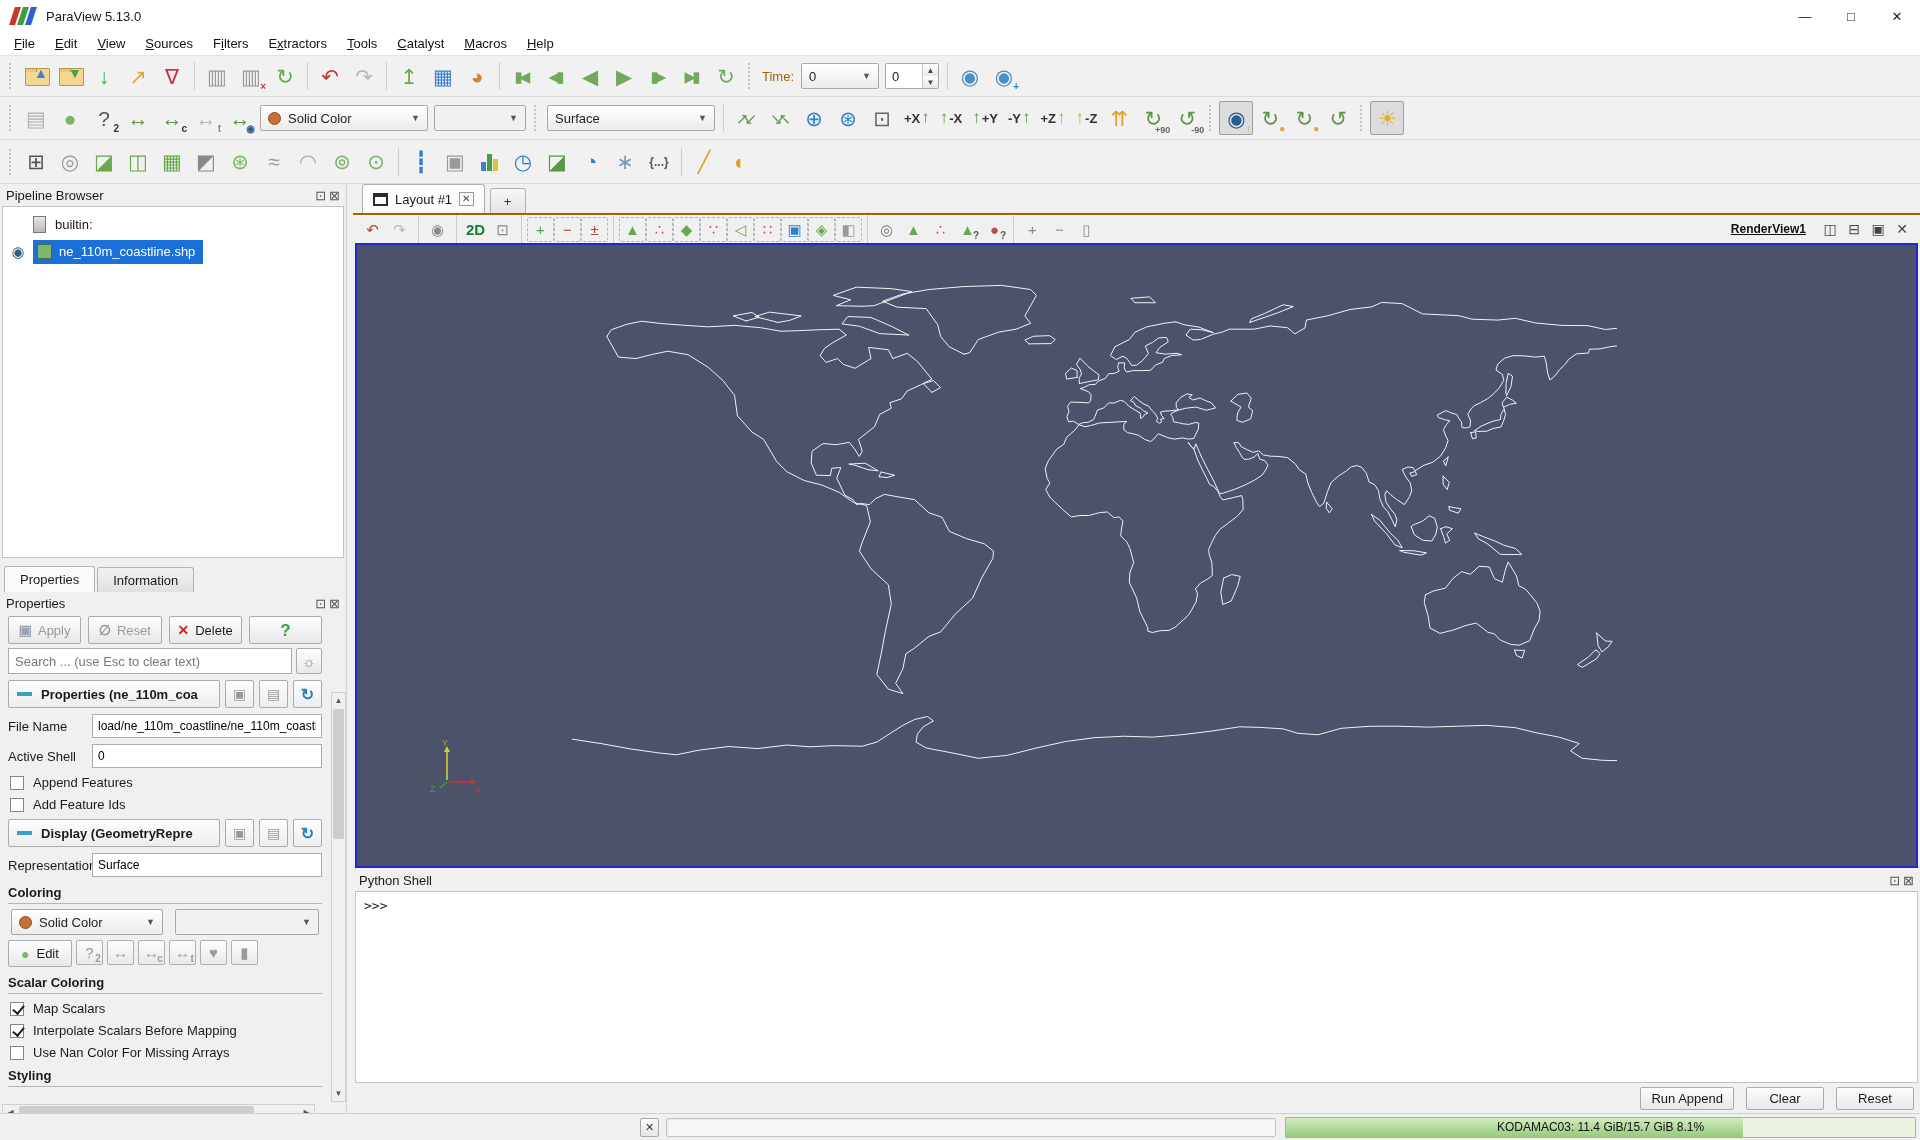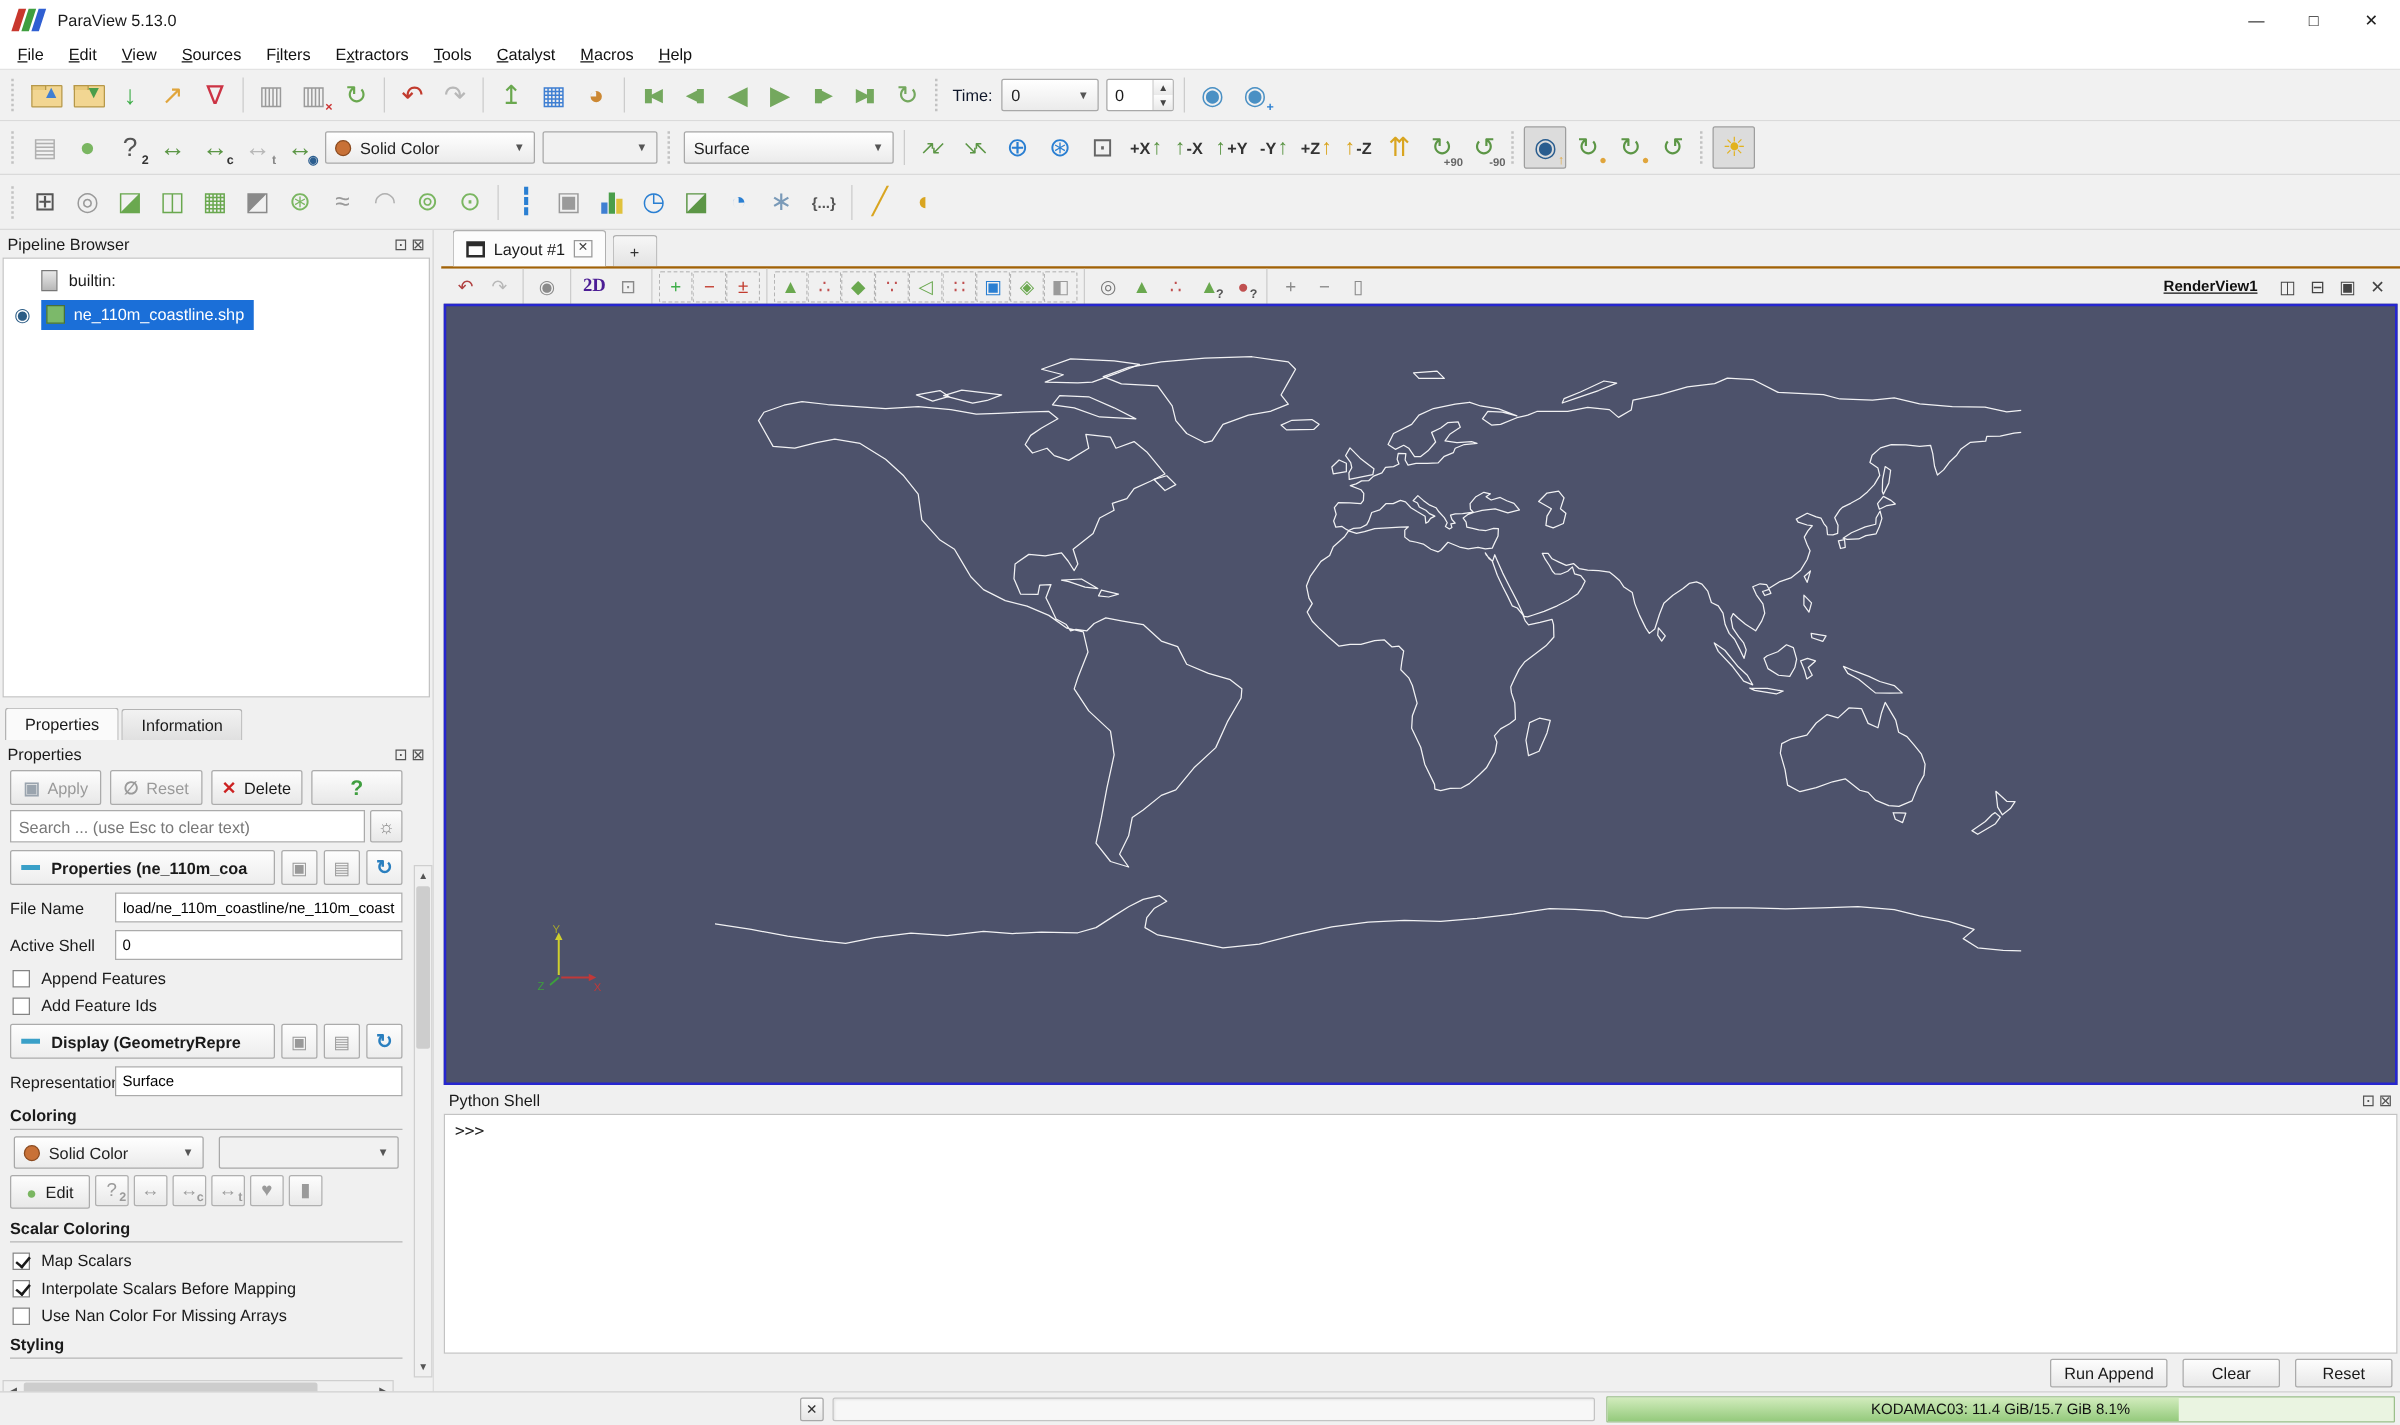--- a/index.html
+++ b/index.html
@@ -32,21 +32,21 @@
 .tbtn.dash{border:1px dashed #b5b5b5}
 .tbtn.boxed{background:linear-gradient(#fdfdfd,#e9e9e9);border:1px solid #b0b0b0}
 .gly{font-size:21px;line-height:1}
 .tbtn.small .gly{font-size:15px}
 .gly.g2{font-size:15px;letter-spacing:-4px;padding-right:3px}
 .gly.txt{font-size:12px;font-weight:bold;letter-spacing:0}
 .badge{position:absolute;right:1px;bottom:0;font-size:10px;font-weight:bold;line-height:1}
 .sub{position:absolute;right:-1px;bottom:-1px;font-size:9px;font-weight:bold;color:#666;line-height:1}
 .sep{width:1px;height:28px;background:#cccccc;margin:0 5px;flex:none}
 .grip{width:5px;height:26px;border-left:2px dotted #c2c2c2;margin:0 5px;flex:none}
-.tblabel{font-size:13px;margin:0 4px;color:#0f172a}
+.tblabel{font-size:13px;margin:0 4px;color:#a16207}
 .combo{height:26px;background:linear-gradient(#ffffff,#ebebeb);border:1px solid #a8a8a8;border-radius:2px;display:flex;align-items:center;padding:0 7px;margin:0 3px;font-size:13px;color:#222;flex:none}
 .combo.dis{background:#f1f1f1;color:#999}
 .combo .dot{width:13px;height:13px;border-radius:50%;border:1px solid #8a4a1f;margin-right:7px;flex:none}
 .combo .arrow{margin-left:auto;color:#555;font-size:9px;padding-left:8px}
 .spin{height:26px;background:#fff;border:1px solid #a8a8a8;border-radius:2px;display:flex;align-items:center;margin:0 3px;flex:none}
 .spin .val{flex:1;padding:0 6px;font-size:13px}
 .spinarrows{width:16px;height:100%;display:flex;flex-direction:column;border-left:1px solid #c8c8c8}
 .spinarrows span{flex:1;display:flex;align-items:center;justify-content:center;font-size:8px;color:#444;background:linear-gradient(#fdfdfd,#e9e9e9)}
 .axisbtn{width:auto;padding:0 4px;gap:1px}
 .axl{font-size:13px;font-weight:bold;color:#333}
@@ -622,21 +622,21 @@
     </div>
     <div class="tbtn small">
       <span class="gly" style="color: rgb(184, 184, 184);">↷</span>
     </div>
     <div class="sep"></div>
     <div class="tbtn small">
       <span class="gly" style="color: rgb(138, 138, 138);">◉</span>
     </div>
     <div class="sep"></div>
     <div class="tbtn small">
-      <span class="gly txt" style="color: #4c1d95; font-family: Liberation Serif, serif;">2D</span>
+      <span class="gly txt" style="color: #15803d;">2D</span>
     </div>
     <div class="tbtn small">
       <span class="gly" style="color: rgb(138, 138, 138);">⊡</span>
     </div>
     <div class="sep"></div>
     <div class="tbtn small dash">
       <span class="gly" style="color: rgb(63, 174, 74);">+</span>
     </div>
     <div class="tbtn small dash">
       <span class="gly" style="color: rgb(194, 59, 46);">−</span>

